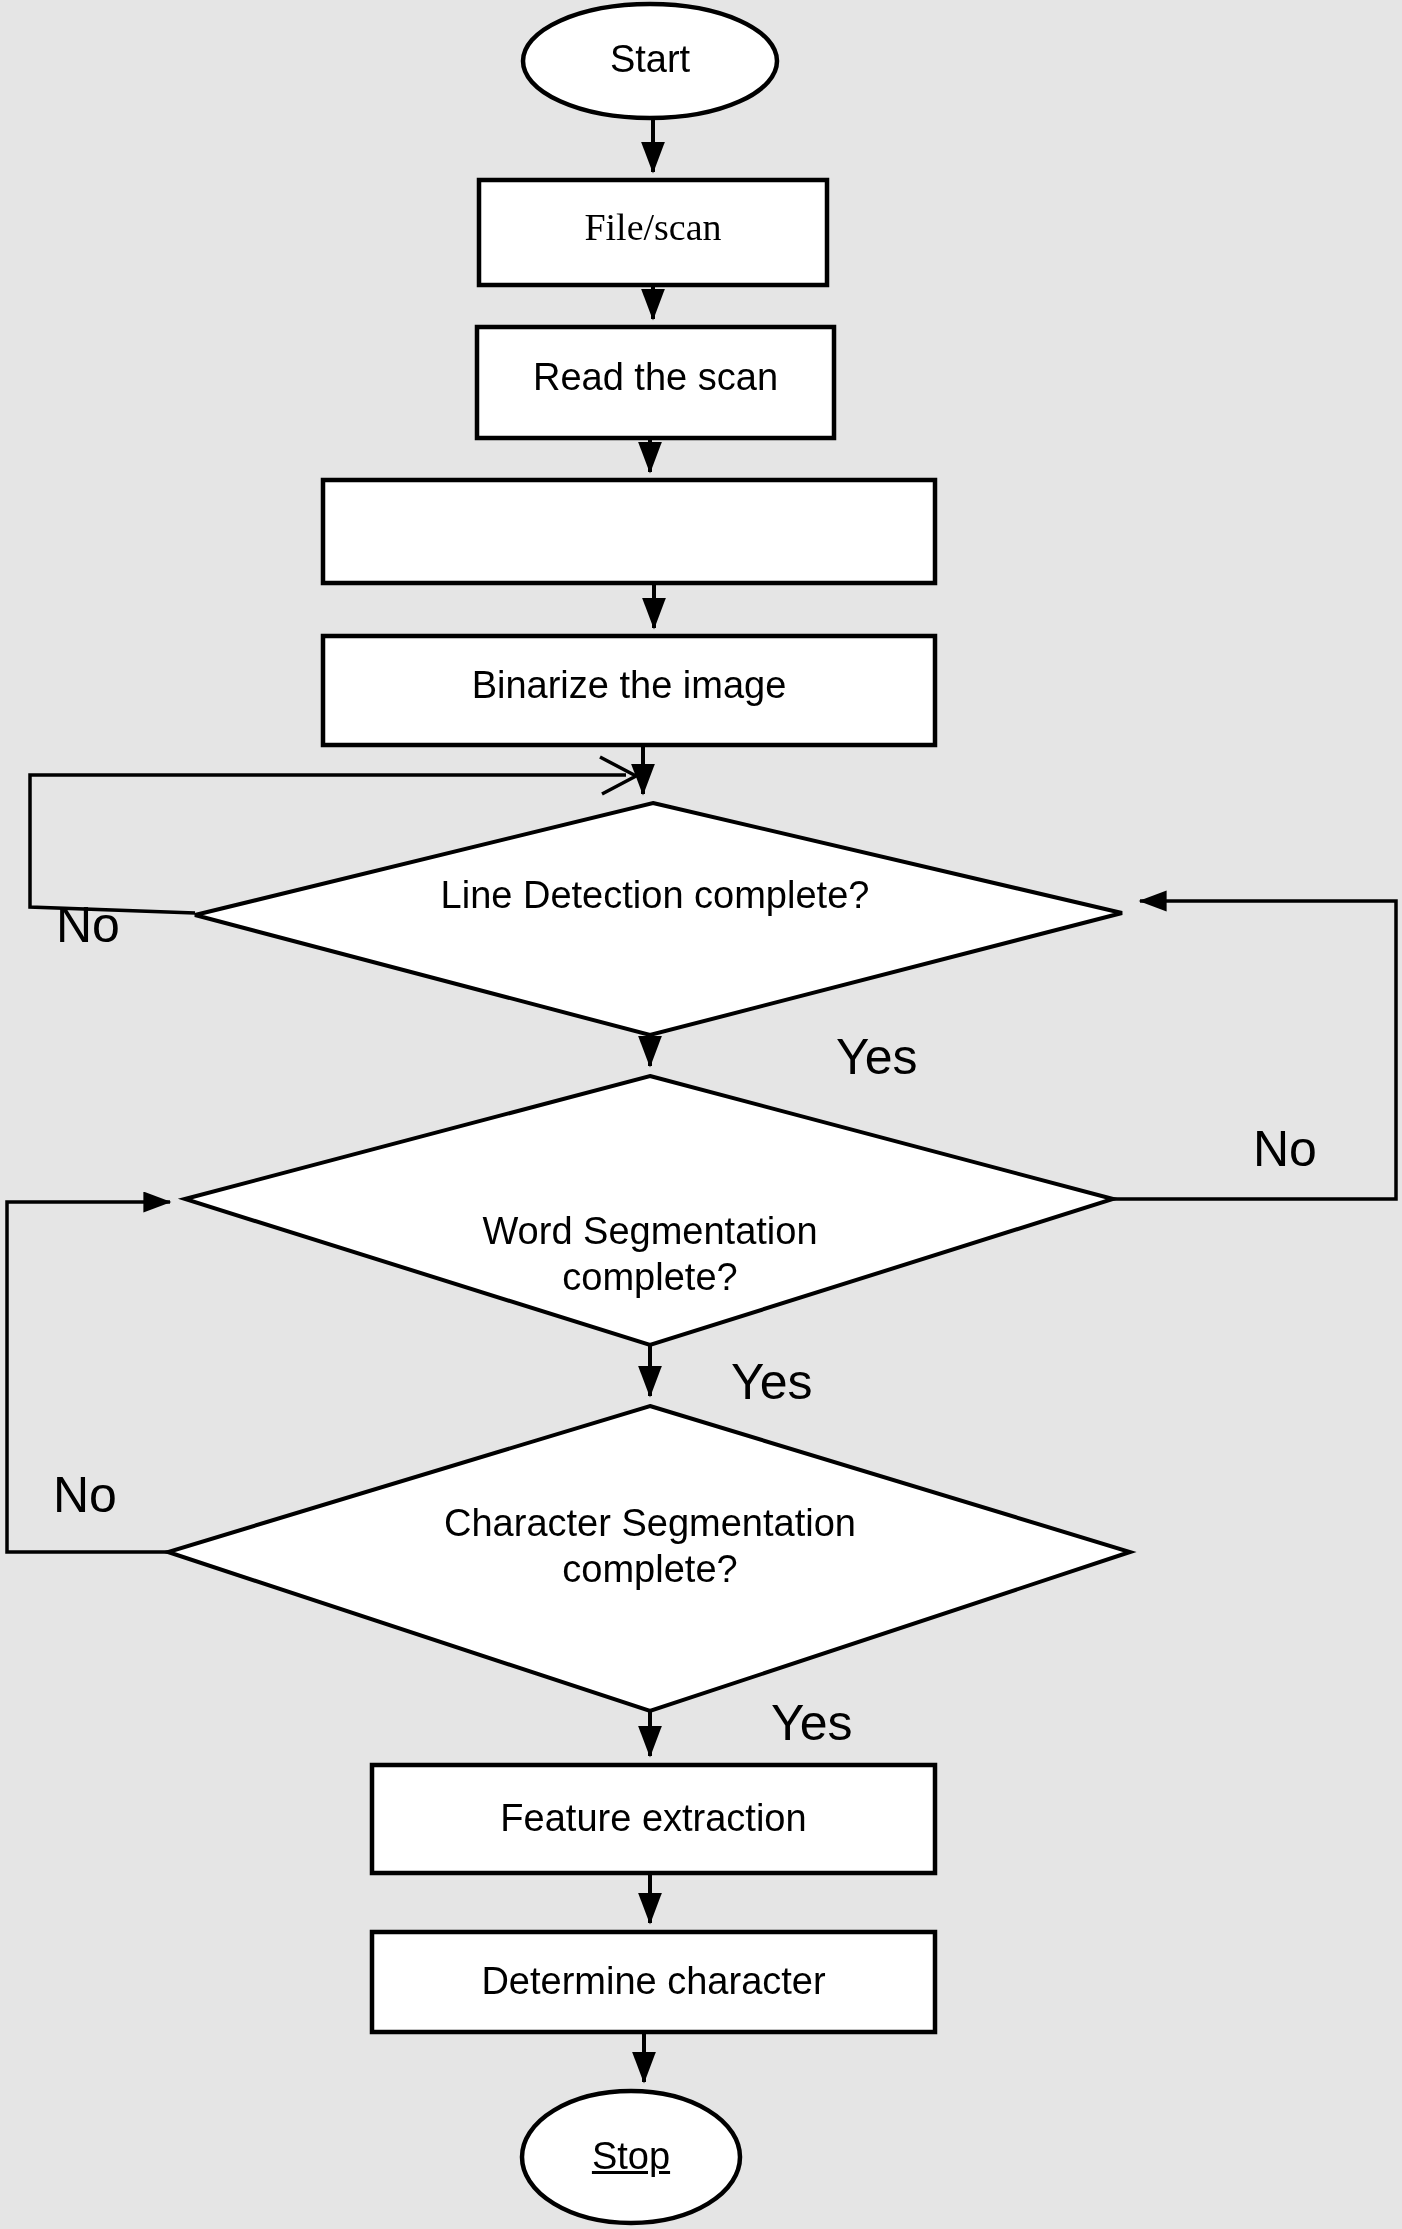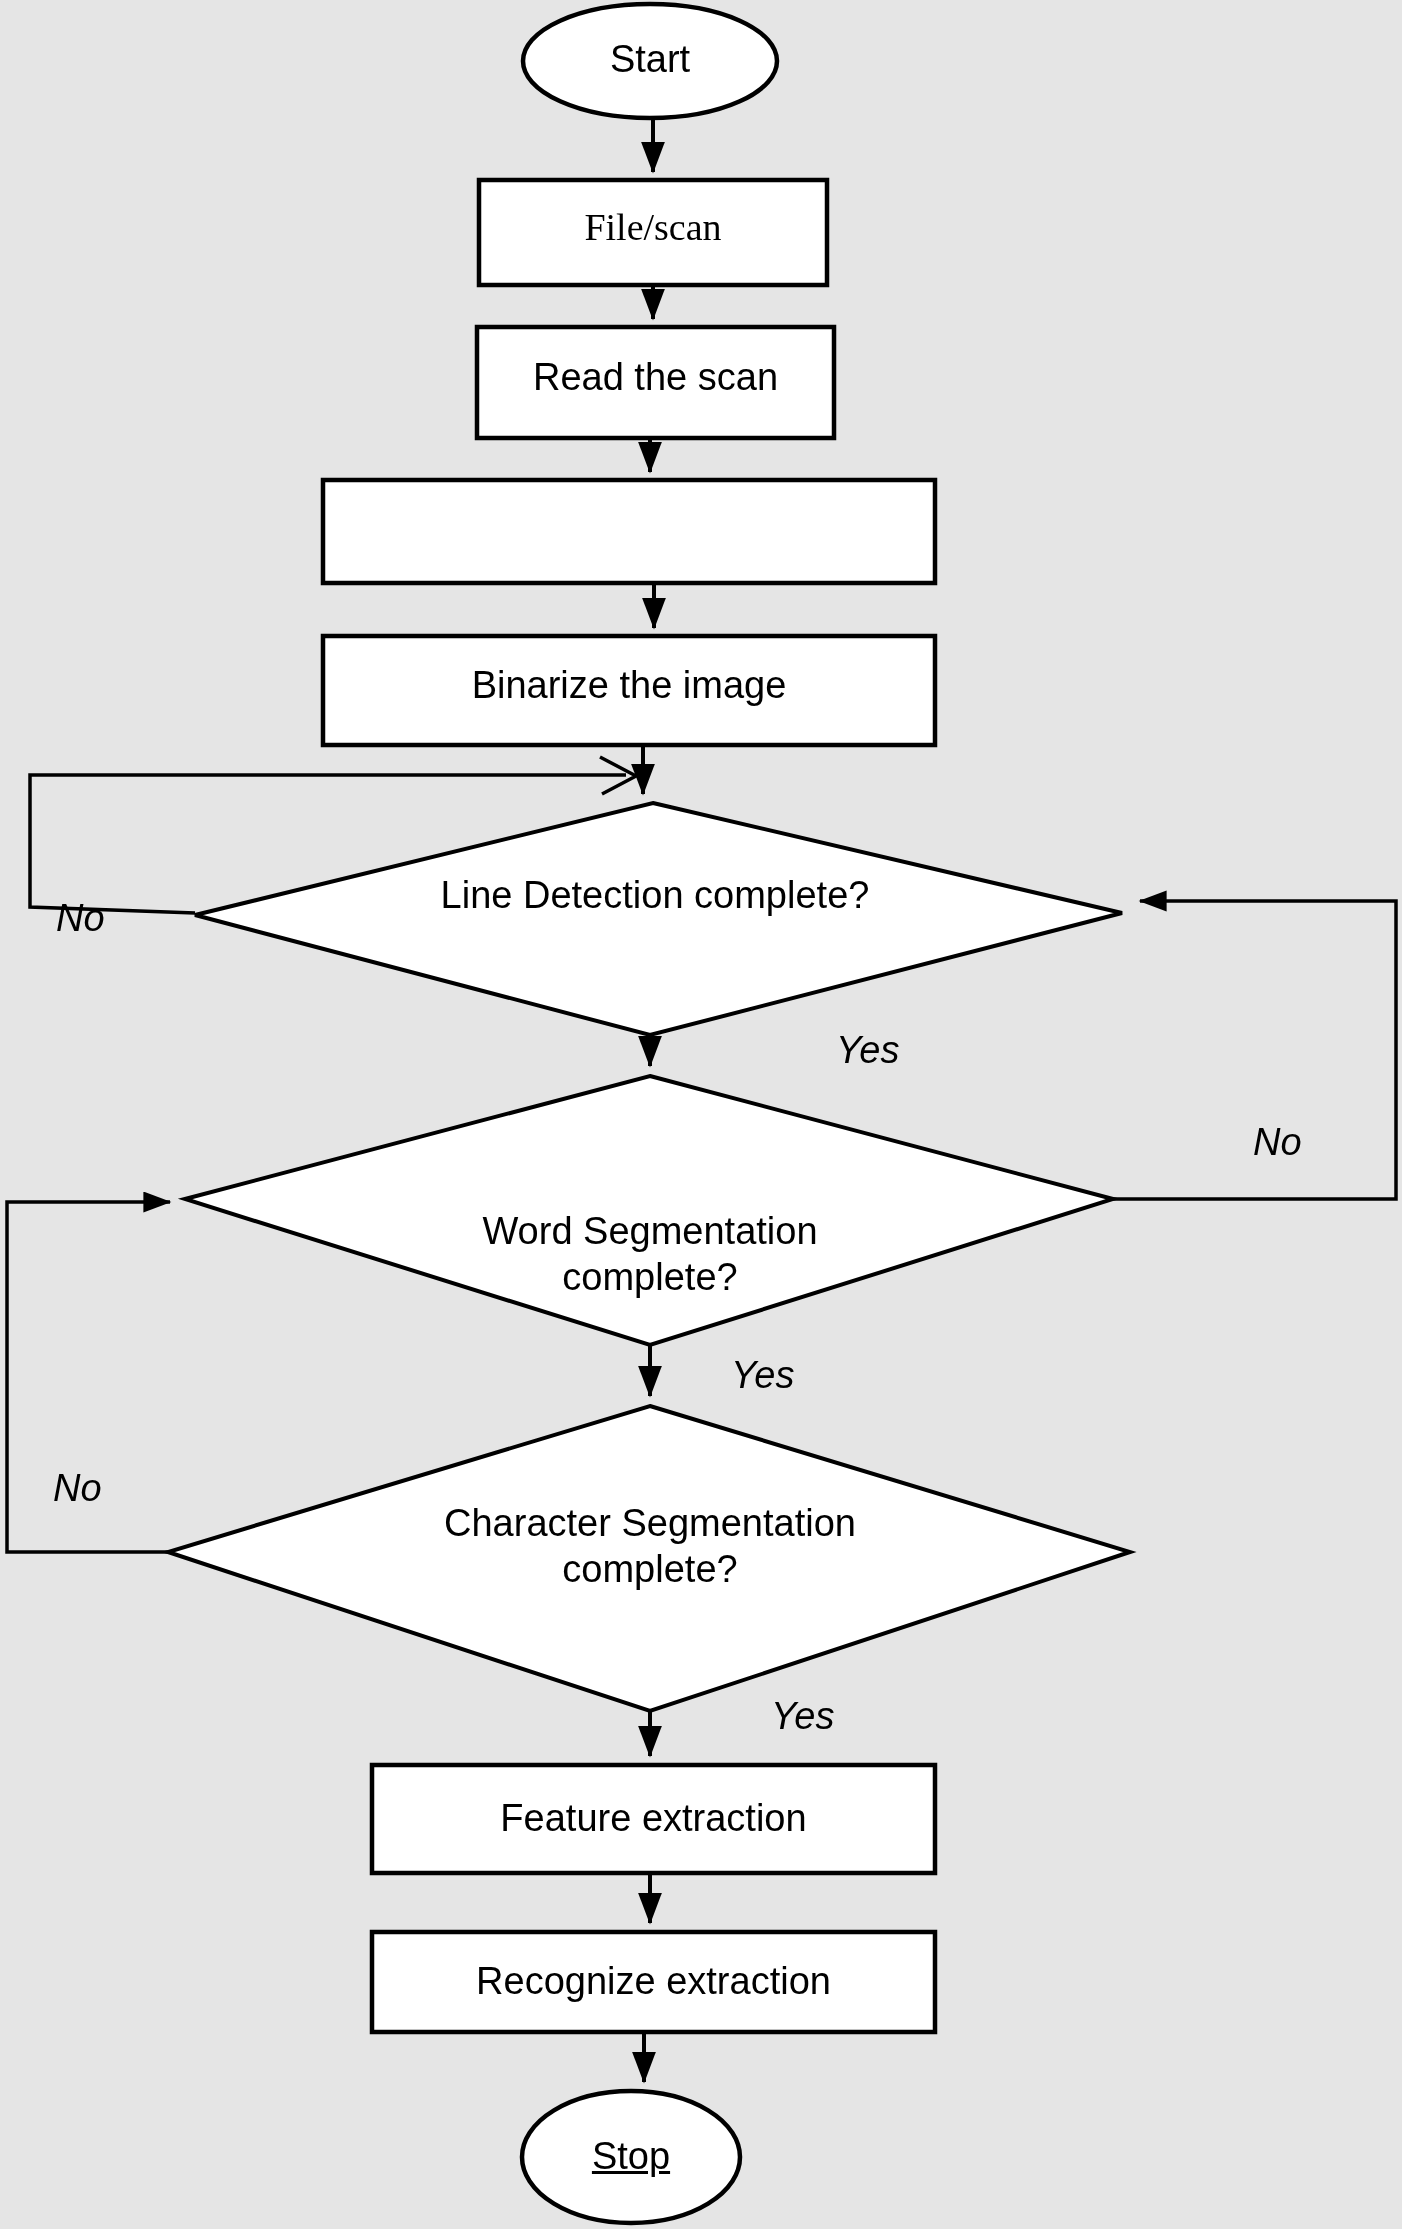--- a/index.html
+++ b/index.html
@@ -15,23 +15,22 @@
   .lbl{
     position:absolute;
     display:flex;align-items:center;justify-content:center;
     text-align:center;
     font-size:38px;line-height:1.2;
     white-space:pre-line;
     color:#000000;
   }
   .elbl{
     position:absolute;
-    font-size:38px;line-height:1.1;
+    font-size:50px;line-height:1.1;
     color:#000000;
-    font-style:italic;
   }
 </style>
 </head>
 <body>
 
 <div class="canvas">
 
   <svg width="1402" height="2229" viewBox="0 0 1402 2229">
     <defs>
       <marker id="ah" markerWidth="9" markerHeight="8" refX="7.6" refY="3" orient="auto">
@@ -85,21 +84,21 @@
   <div class="lbl" style="left:323px;top:636px;width:612px;height:100px;">Binarize the image</div>
 
   <div class="lbl" style="left:400px;top:1195px;width:500px;height:120px;">Word Segmentation
 complete?</div>
 
   <div class="lbl" style="left:370px;top:1487px;width:560px;height:120px;">Character Segmentation
 complete?</div>
 
   <div class="lbl" style="left:372px;top:1765px;width:563px;height:108px;">Feature extraction</div>
 
-  <div class="lbl" style="left:372px;top:1932px;width:563px;height:100px;">Recognize extraction</div>
+  <div class="lbl" style="left:372px;top:1932px;width:563px;height:100px;">Determine character</div>
 
   <div class="lbl" style="left:522px;top:2093px;width:218px;height:128px;text-decoration:underline;">Stop</div>
 
   <div class="elbl" style="left:56px;top:898px;">No</div>
 
   <div class="elbl" style="left:836px;top:1030px;">Yes</div>
 
   <div class="elbl" style="left:1253px;top:1122px;">No</div>
 
   <div class="elbl" style="left:731px;top:1355px;">Yes</div>

